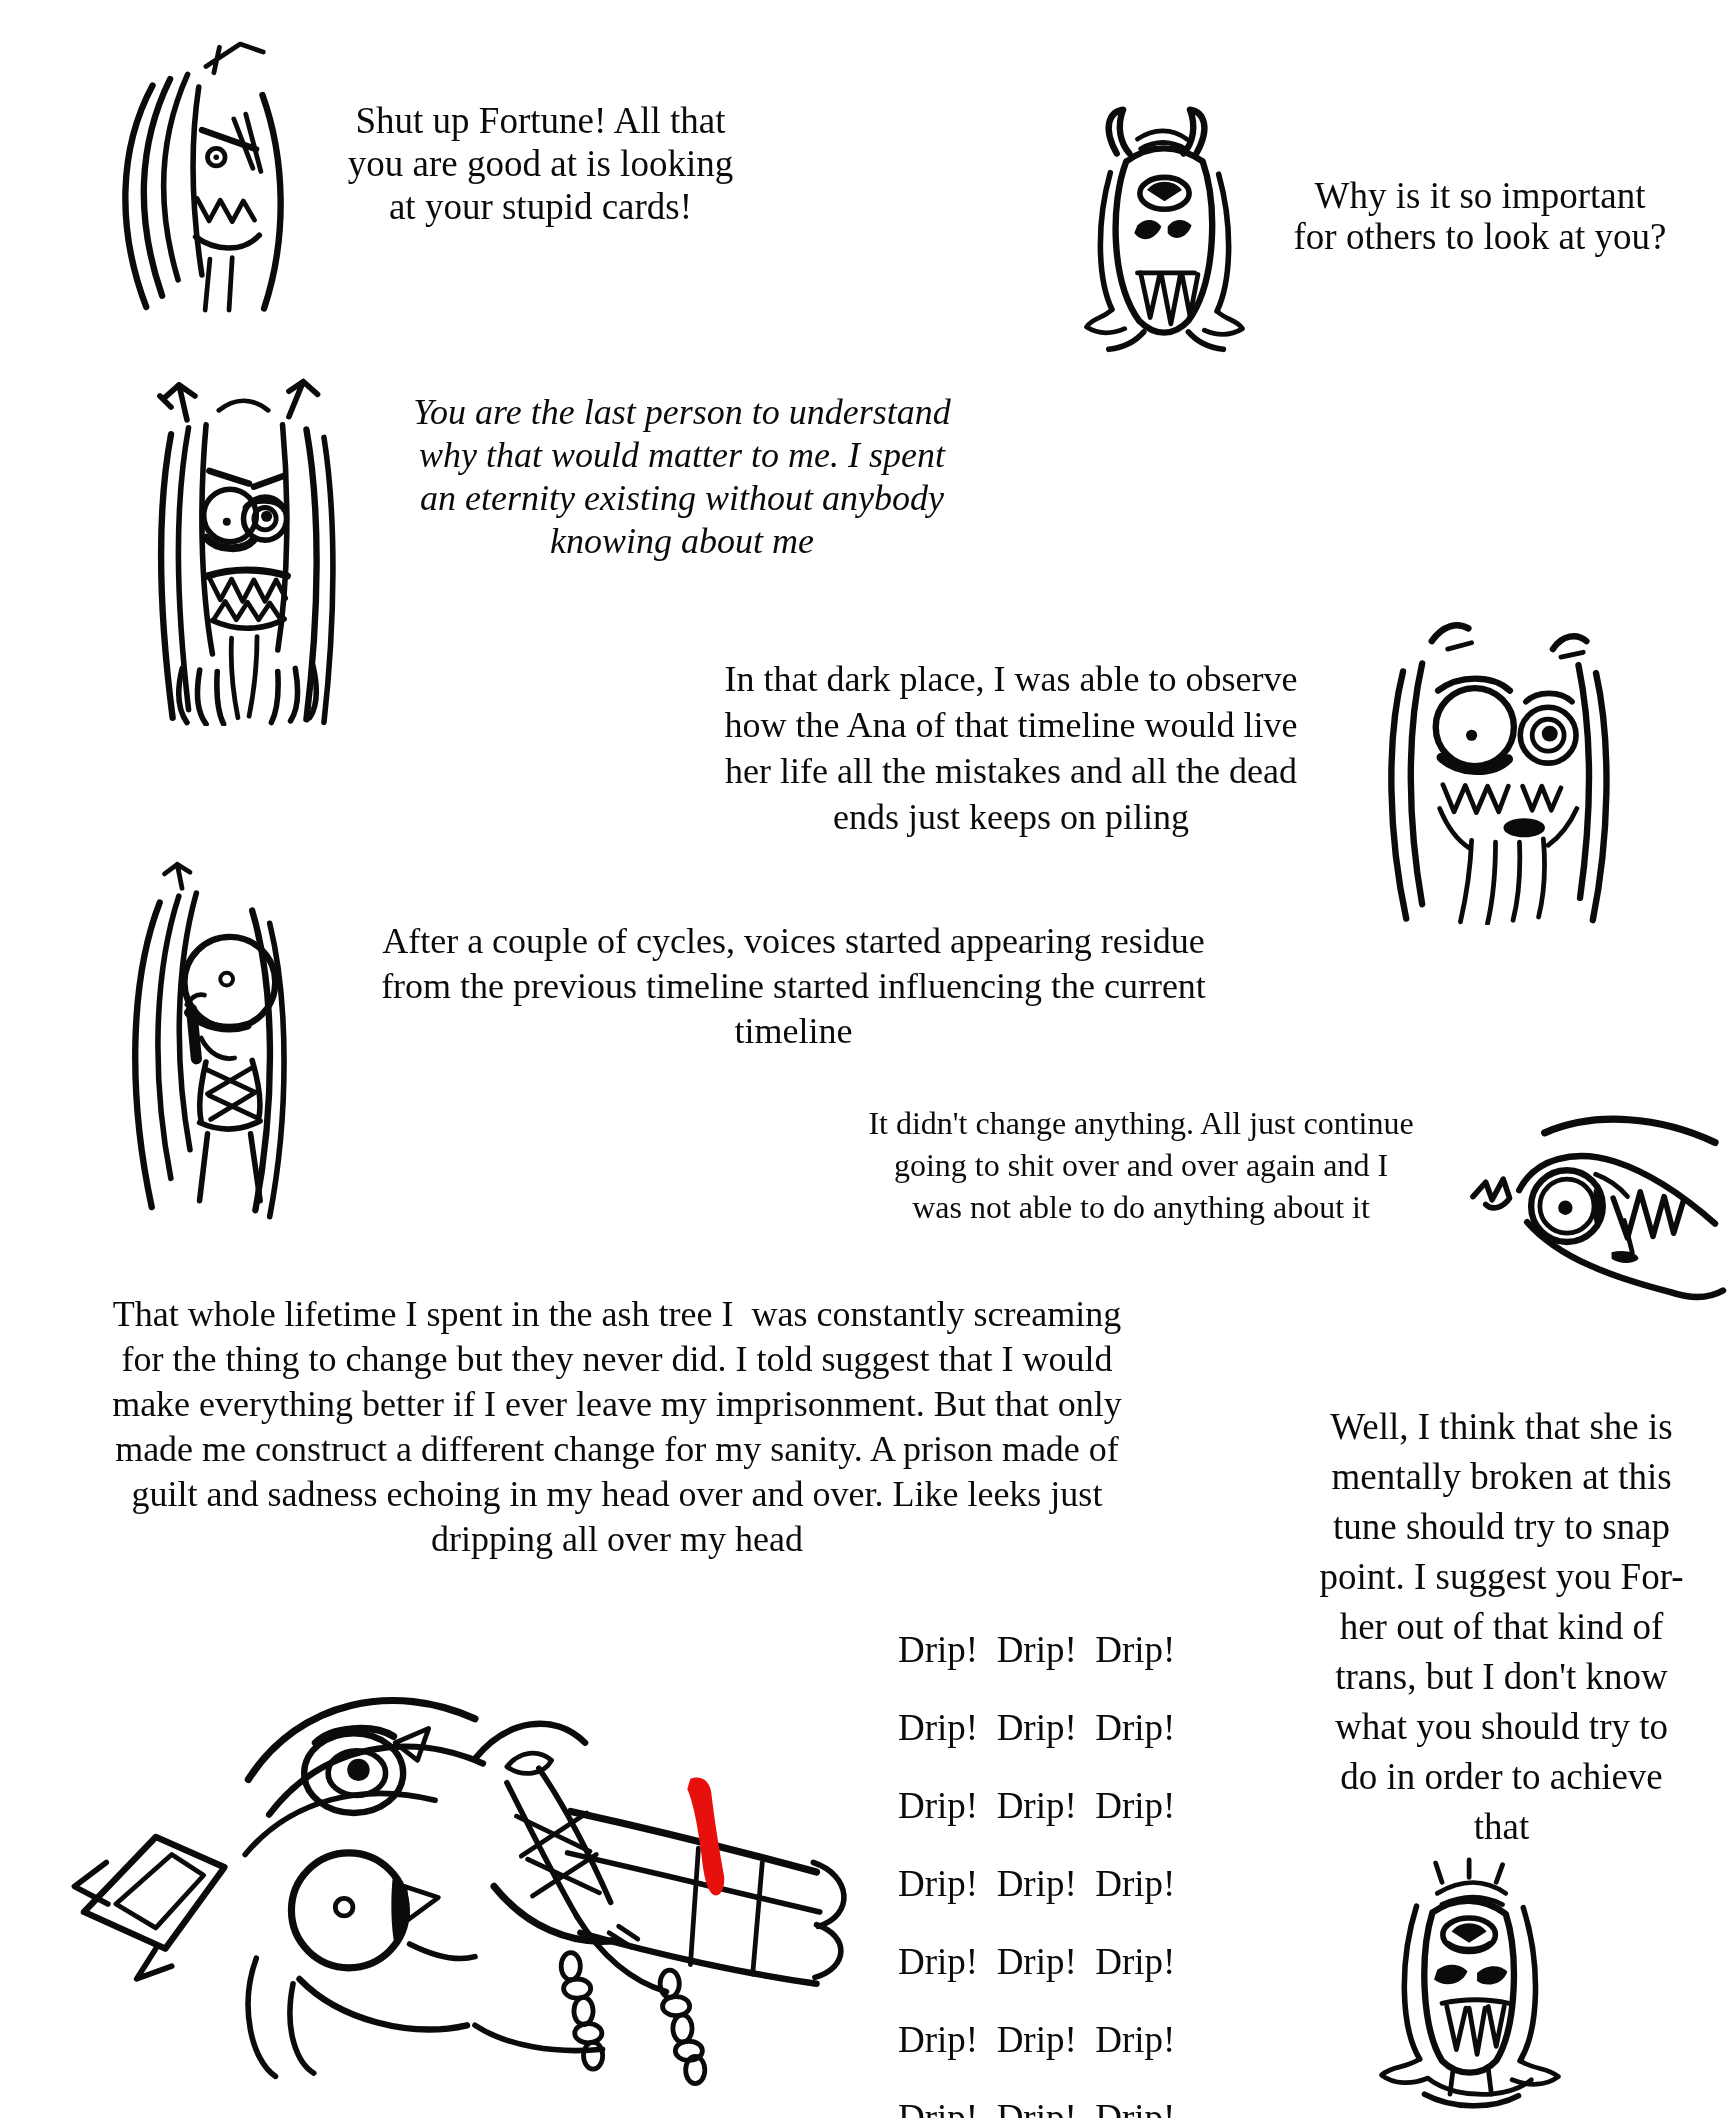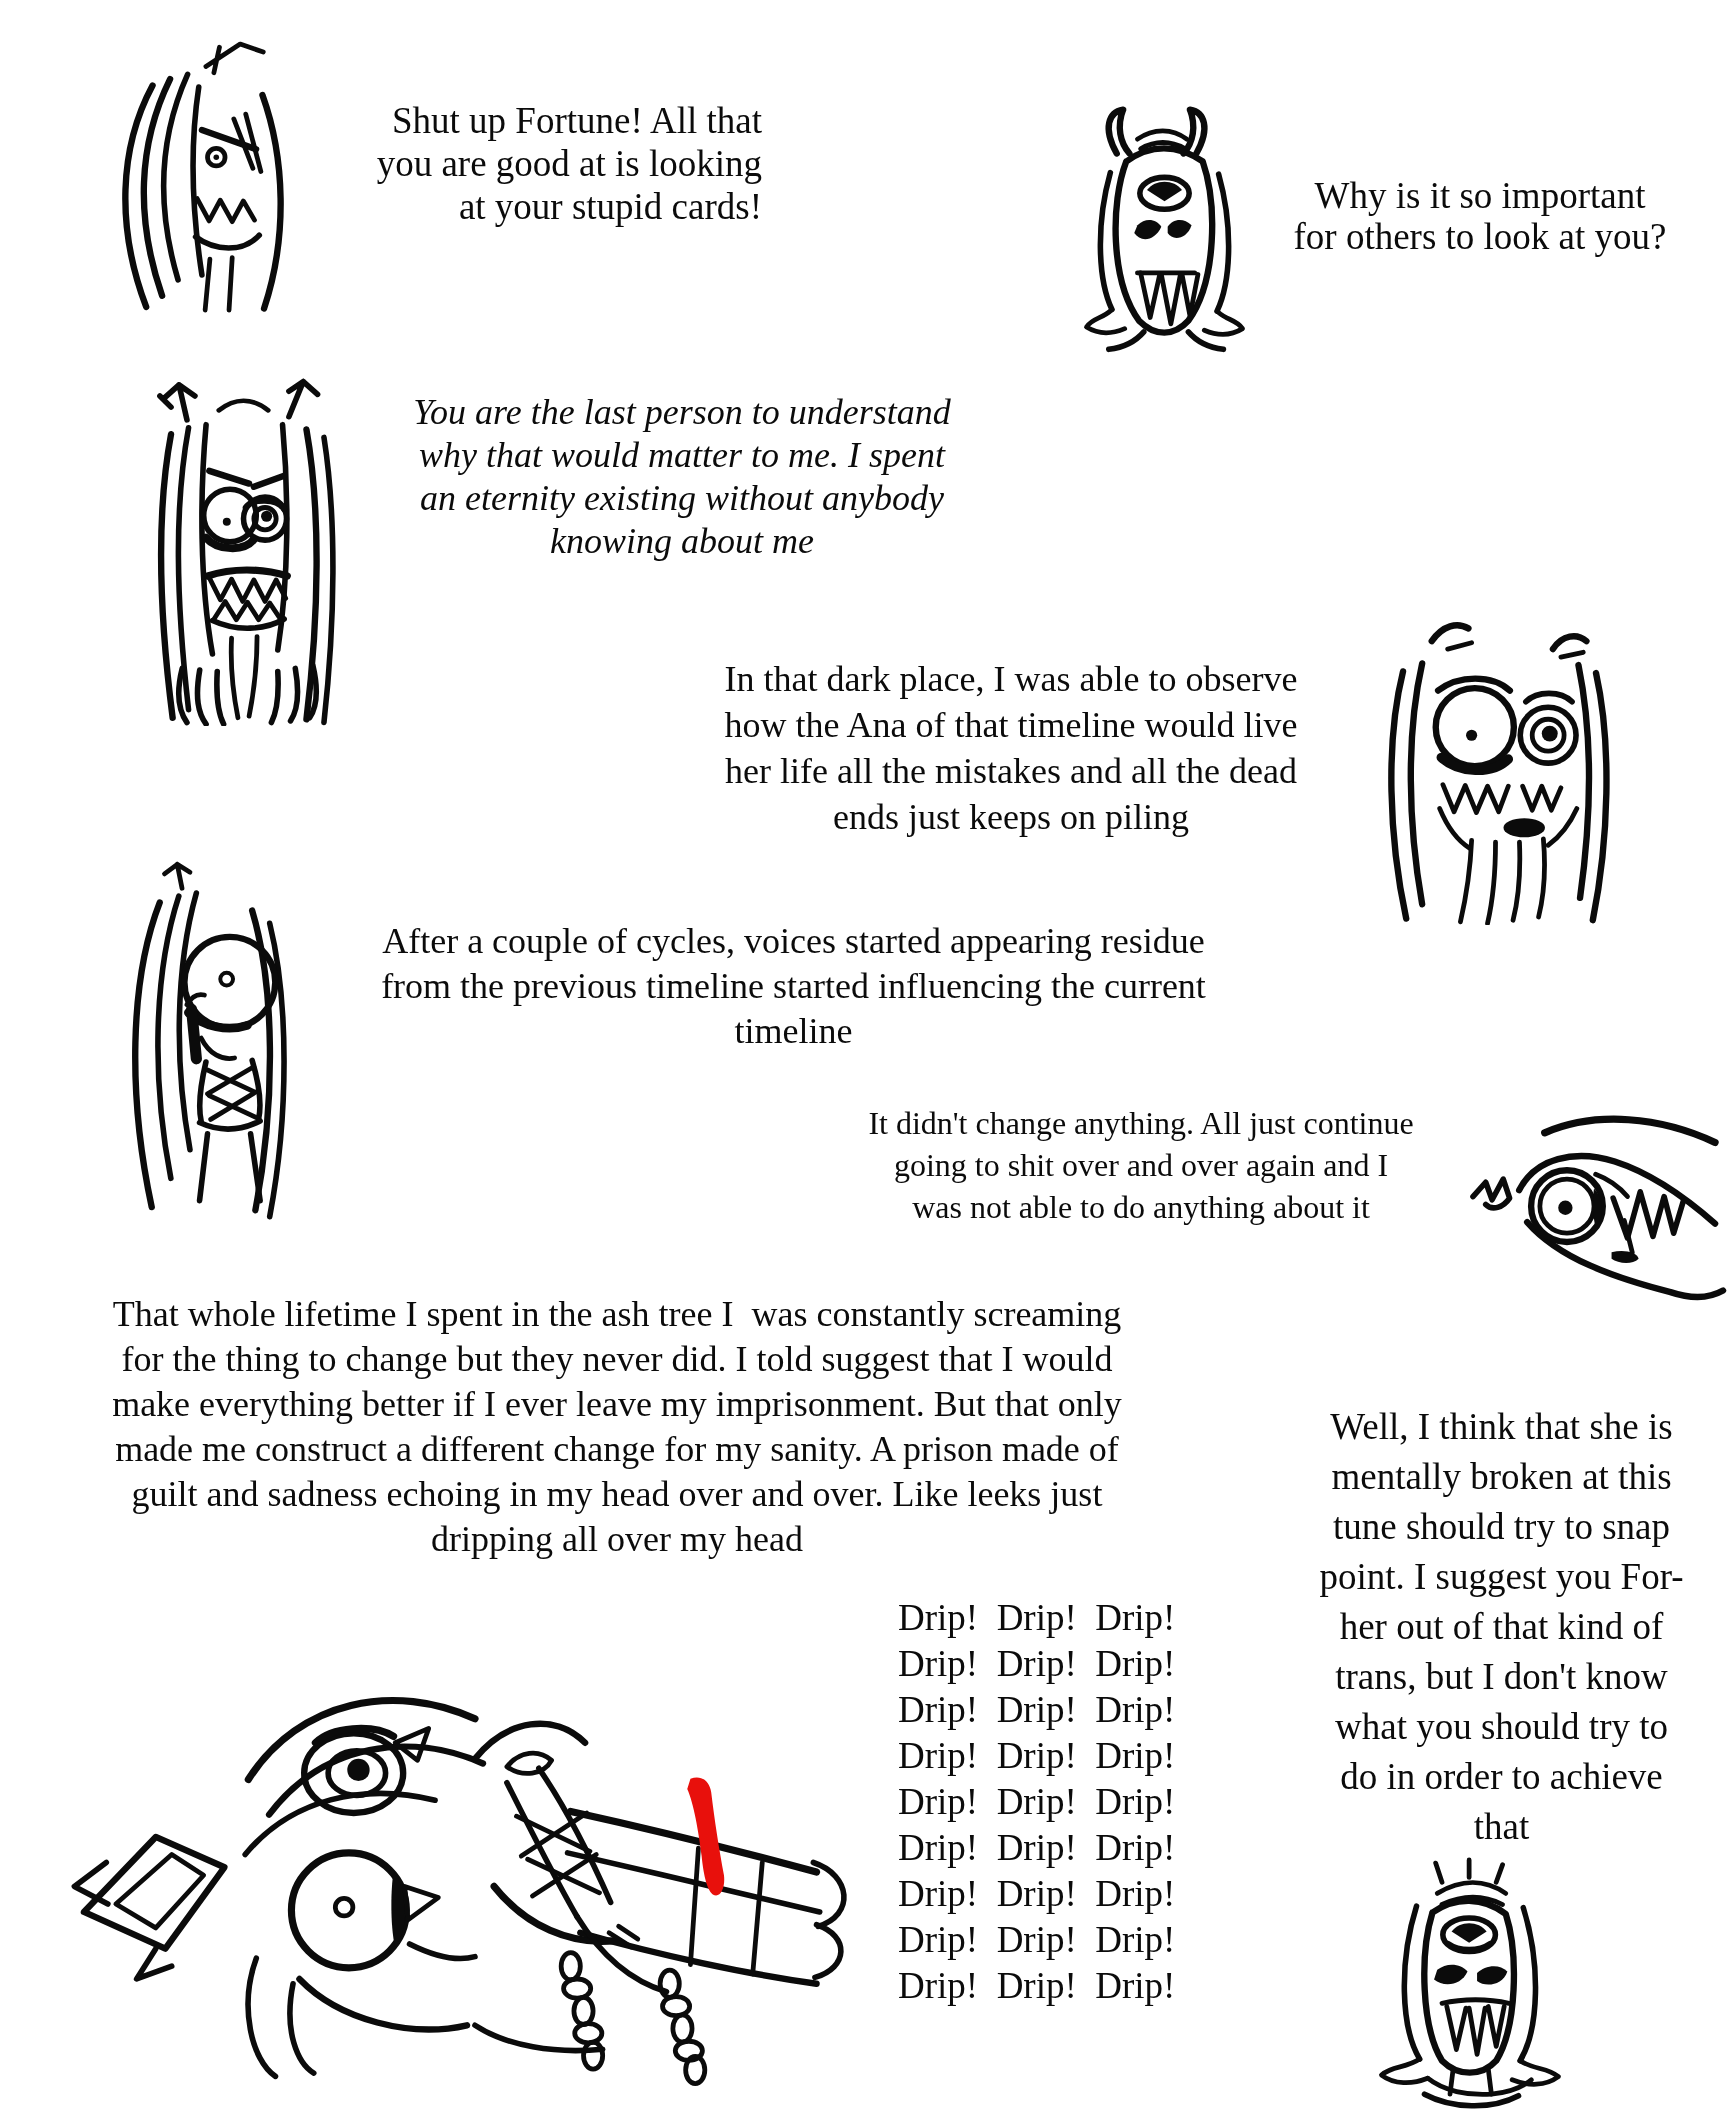--- a/index.html
+++ b/index.html
@@ -1,27 +1,27 @@
 <!DOCTYPE html>
 <html style="font-size:12.8px"><head>
 <meta charset="utf-8">
 <style>
   html,body{margin:0;padding:0;}
   body{width:1736px;height:2119px;position:relative;background:#ffffff;overflow:hidden;
        font-family:"Liberation Serif","DejaVu Serif",serif;color:#0b0b0b;}
   .speech{position:absolute;text-align:center;}
   .speech .ln{white-space:pre;}
   .sfx{position:absolute;text-align:left;}
-  .sfx .ln{white-space:pre;}
+  .sfx .ln{white-space:pre;margin-top:32px;}
   .art{position:absolute;}
   .art svg{display:block;width:100%;height:100%;}
   .st{fill:none;stroke:#0b0b0b;stroke-linecap:round;stroke-linejoin:round;}
   .fl{fill:#0b0b0b;stroke:none;}
   
-  #s1{left:319px;top:99px;width:443px;font-size:37px;line-height:43px;text-align:right;}
+  #s1{left:319px;top:99px;width:443px;font-size:37px;line-height:43px;}
   #s2{left:1278px;top:175px;width:404px;font-size:37px;line-height:41px;}
   #s3{left:363px;top:391px;width:638px;font-size:36px;line-height:43px;font-style:italic;}
   #s4{left:682px;top:656px;width:658px;font-size:36px;line-height:46px;}
   #s5{left:315px;top:919px;width:957px;font-size:36px;line-height:45px;}
   #s6{left:794px;top:1102px;width:694px;font-size:32px;line-height:42px;}
   #s7{left:46px;top:1292px;width:1142px;font-size:36px;line-height:45px;}
   #s8{left:1275px;top:1402px;width:453px;font-size:37px;line-height:50px;}
   #drip{left:898px;top:1595px;font-size:37px;line-height:46px;}
   
   #c1{left:100px;top:36px;width:223px;height:279px;}

